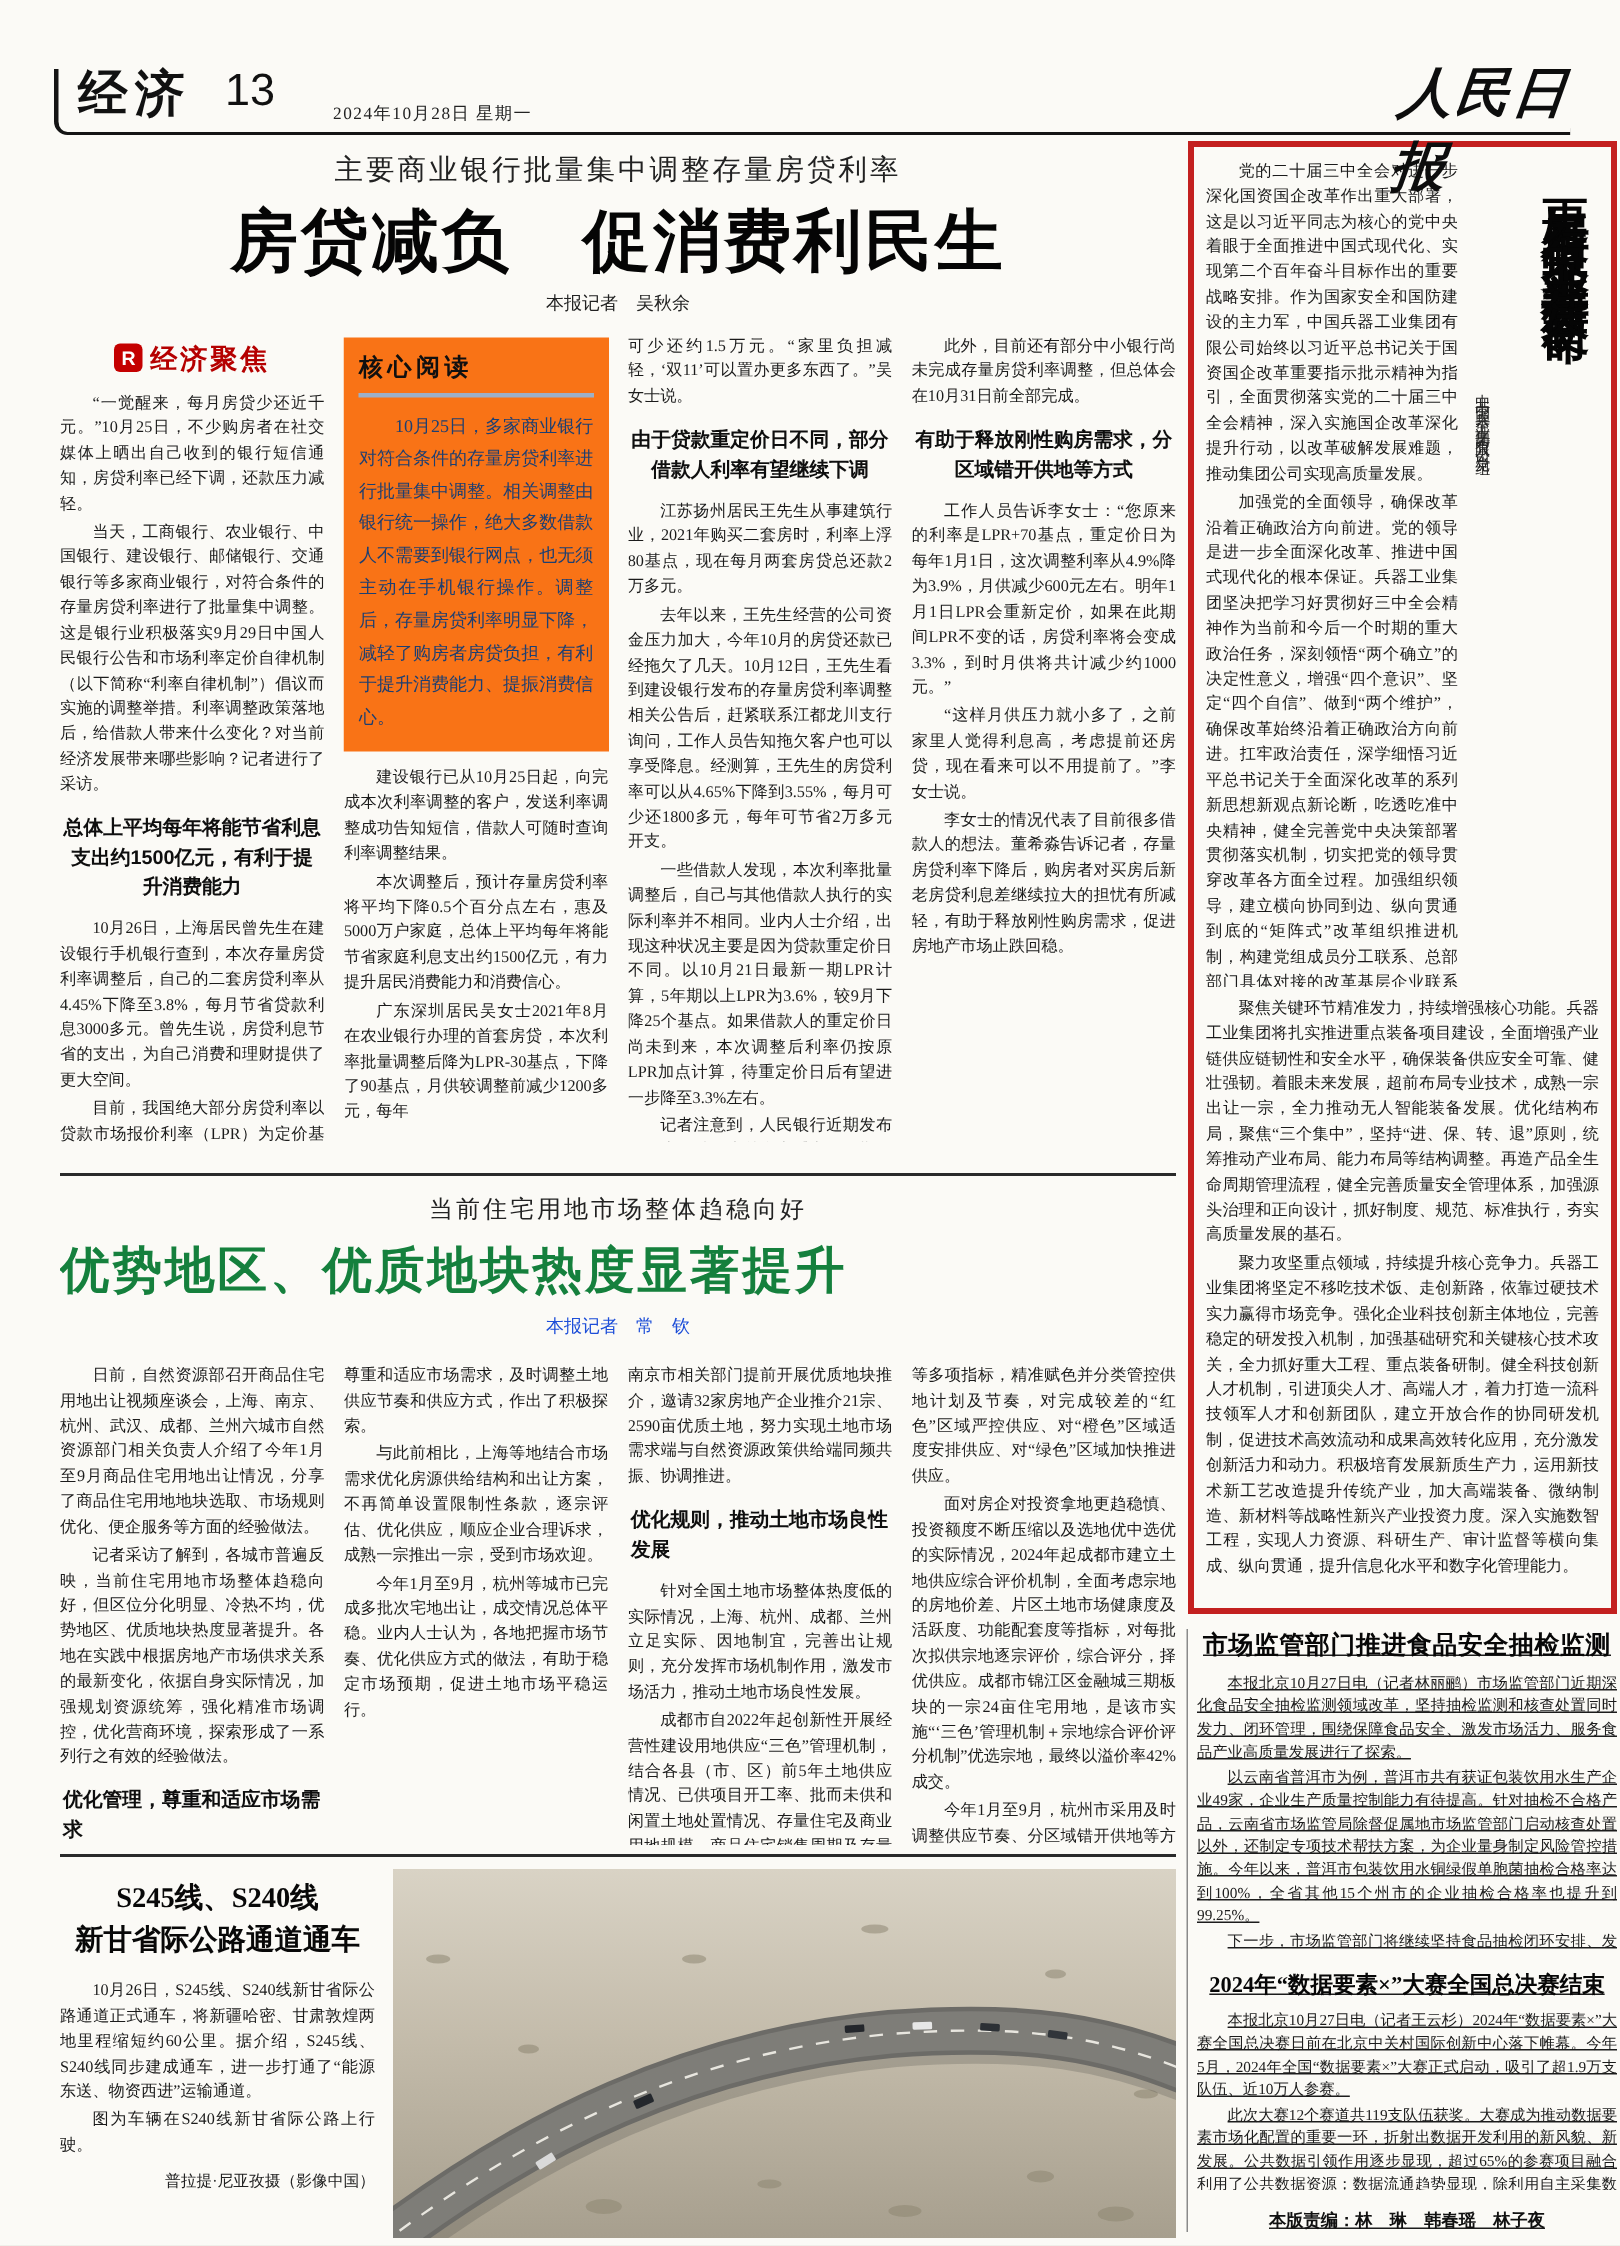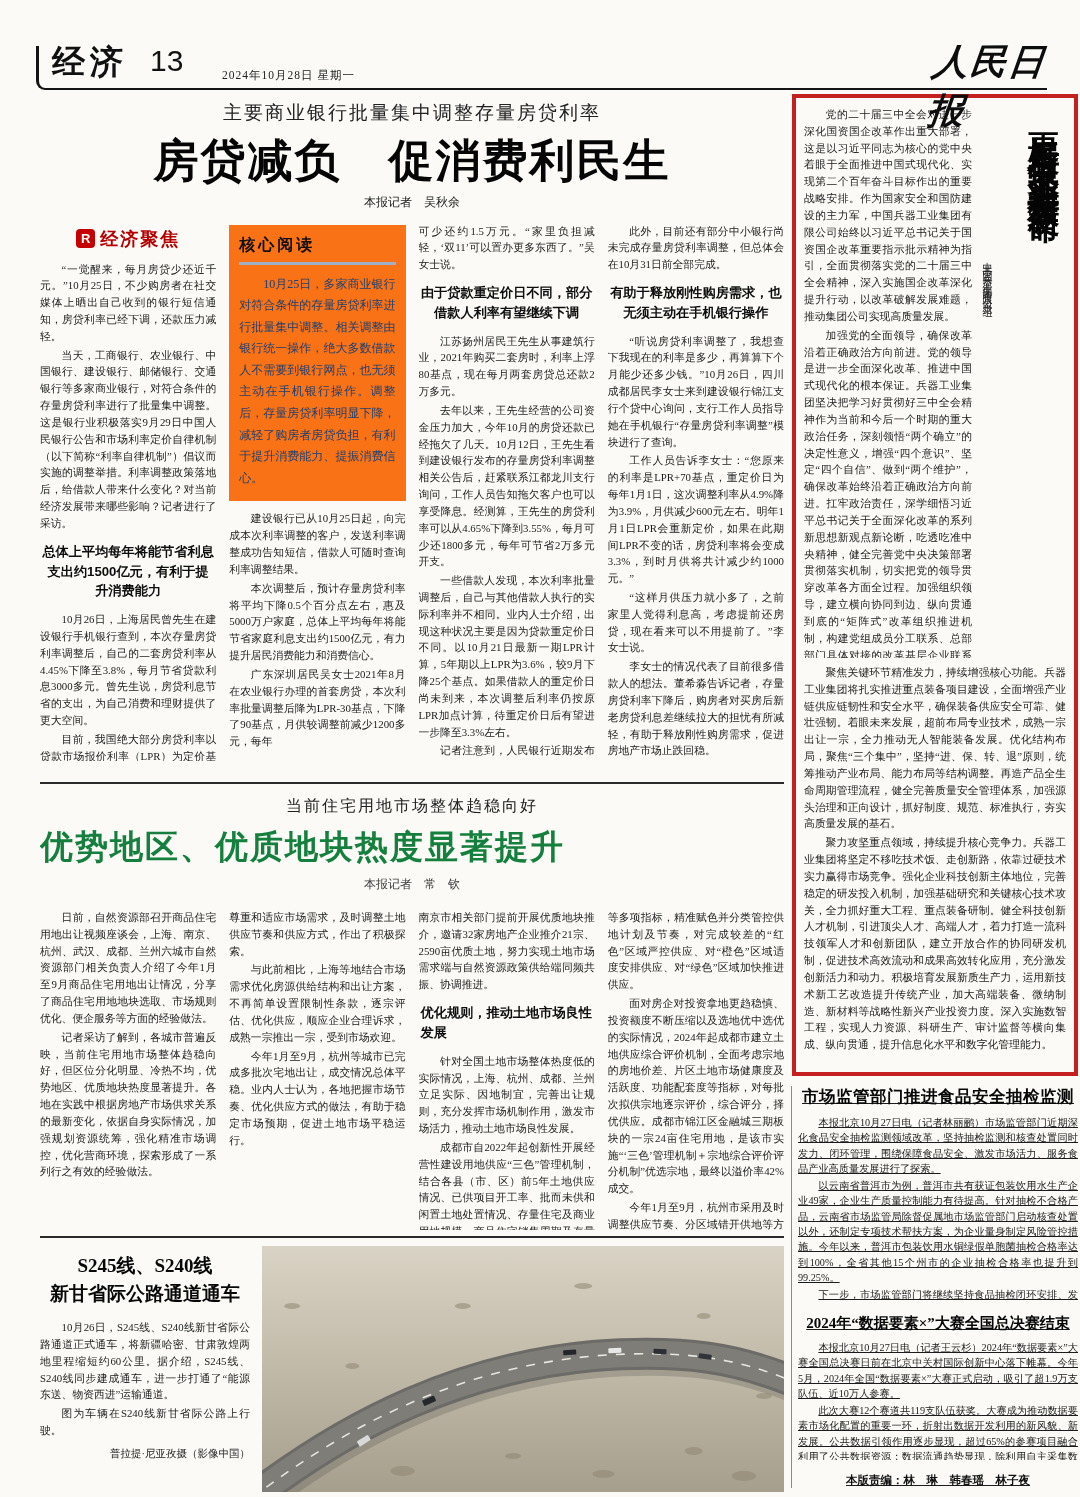--- a/index.html
+++ b/index.html
@@ -40,21 +40,21 @@
   .core p{font-size:12px;line-height:1.8;color:#1d3f72;text-align:justify;text-indent:2em;margin:0;}
   
   .divider{position:absolute;background:#2a2a2a;}
   .d1{left:40px;top:782px;width:744px;height:2px;}
   .d2{left:40px;top:1236px;width:744px;height:2px;}
   .vrule{position:absolute;left:791px;top:1086px;width:1px;height:402px;background:#8a8a8a;}
   
   .mid{position:absolute;left:40px;top:792px;width:744px;height:438px;overflow:hidden;}
   .mid-kicker{text-align:center;font-size:16px;letter-spacing:2px;color:#222;margin:4px 0 0;}
   .mid-headline{text-align:left;font-weight:bold;font-size:33px;letter-spacing:2px;color:#15803d;margin:8px 0 6px;}
-  .mid-byline{text-align:center;font-size:12px;color:#404040;margin-bottom:6px;}
+  .mid-byline{text-align:center;font-size:12px;color:#1d4ed8;margin-bottom:6px;}
   .mid-cols{display:flex;gap:13px;height:322px;overflow:hidden;margin-top:16px;}
   
   .photo-block{position:absolute;left:40px;top:1246px;width:744px;height:246px;display:flex;gap:12px;overflow:hidden;}
   .photo-caption{width:210px;overflow:hidden;}
   .photo-head{font-weight:bold;font-size:19px;text-align:center;line-height:1.45;margin:6px 0 12px;color:#080808;}
   .photo-credit{font-size:10.5px;text-align:right;margin-top:8px;color:#222;}
   .photo{flex:1;position:relative;overflow:hidden;background:#b9b1a0;}
   .photo svg{position:absolute;inset:0;width:100%;height:100%;}
   
   .bureau{position:absolute;left:792px;top:94px;width:286px;height:982px;border:4px solid #c3201f;
@@ -120,40 +120,40 @@
       <div class="col">
         <p class="body" style="text-indent:0;">可少还约1.5万元。“家里负担减轻，‘双11’可以置办更多东西了。”吴女士说。</p>
         <div class="subhead">由于贷款重定价日不同，部分借款人利率有望继续下调</div>
         <p class="body">江苏扬州居民王先生从事建筑行业，2021年购买二套房时，利率上浮80基点，现在每月两套房贷总还款2万多元。</p>
         <p class="body">去年以来，王先生经营的公司资金压力加大，今年10月的房贷还款已经拖欠了几天。10月12日，王先生看到建设银行发布的存量房贷利率调整相关公告后，赶紧联系江都龙川支行询问，工作人员告知拖欠客户也可以享受降息。经测算，王先生的房贷利率可以从4.65%下降到3.55%，每月可少还1800多元，每年可节省2万多元开支。</p>
         <p class="body">一些借款人发现，本次利率批量调整后，自己与其他借款人执行的实际利率并不相同。业内人士介绍，出现这种状况主要是因为贷款重定价日不同。以10月21日最新一期LPR计算，5年期以上LPR为3.6%，较9月下降25个基点。如果借款人的重定价日尚未到来，本次调整后利率仍按原LPR加点计算，待重定价日后有望进一步降至3.3%左右。</p>
         <p class="body">记者注意到，人民银行近期发布的公告取消了房贷利率重定价周期最短为一年的限制。自2024年11月1日起，符合条件的借款人可与银行协商调整房贷利率重定价周期，使存量房贷利率更及时反映LPR的变化，畅通货币政策传导。</p>
       </div>
       <div class="col">
         <p class="body">此外，目前还有部分中小银行尚未完成存量房贷利率调整，但总体会在10月31日前全部完成。</p>
-        <div class="subhead">有助于释放刚性购房需求，也无须主动在手机银行操作</div>
-        <p class="body">“听说房贷利率调整了，我想查下我现在的利率是多少，再算算下个月能少还多少钱。”10月26日，四川成都居民李女士来到建设银行锦江支行个贷中心询问，支行工作人员指导她在手机银行“存量房贷利率调整”模块进行了查询。</p>
+        <div class="subhead">有助于释放刚性购房需求，分区域错开供地等方式</div>
         <p class="body">工作人员告诉李女士：“您原来的利率是LPR+70基点，重定价日为每年1月1日，这次调整利率从4.9%降为3.9%，月供减少600元左右。明年1月1日LPR会重新定价，如果在此期间LPR不变的话，房贷利率将会变成3.3%，到时月供将共计减少约1000元。”</p>
         <p class="body">“这样月供压力就小多了，之前家里人觉得利息高，考虑提前还房贷，现在看来可以不用提前了。”李女士说。</p>
         <p class="body">李女士的情况代表了目前很多借款人的想法。董希淼告诉记者，存量房贷利率下降后，购房者对买房后新老房贷利息差继续拉大的担忧有所减轻，有助于释放刚性购房需求，促进房地产市场止跌回稳。</p>
 
       </div>
     </div>
   </section>
 
   <div class="divider d1"></div>
 
   <section class="mid">
     <div class="mid-kicker">当前住宅用地市场整体趋稳向好</div>
     <h2 class="mid-headline" style="margin:8px 0 6px;">优势地区、优质地块热度显著提升</h2>
     <div class="mid-byline">本报记者　常　钦</div>
     <div class="mid-cols">
       <div class="col">
         <p class="body">日前，自然资源部召开商品住宅用地出让视频座谈会，上海、南京、杭州、武汉、成都、兰州六城市自然资源部门相关负责人介绍了今年1月至9月商品住宅用地出让情况，分享了商品住宅用地地块选取、市场规则优化、便企服务等方面的经验做法。</p>
         <p class="body">记者采访了解到，各城市普遍反映，当前住宅用地市场整体趋稳向好，但区位分化明显、冷热不均，优势地区、优质地块热度显著提升。各地在实践中根据房地产市场供求关系的最新变化，依据自身实际情况，加强规划资源统筹，强化精准市场调控，优化营商环境，探索形成了一系列行之有效的经验做法。</p>
+        <div class="subhead" style="text-align:left;">优化管理，尊重和适应市场需求</div>
 
       </div>
       <div class="col">
         <p class="body" style="text-indent:0;">尊重和适应市场需求，及时调整土地供应节奏和供应方式，作出了积极探索。</p>
         <p class="body">与此前相比，上海等地结合市场需求优化房源供给结构和出让方案，不再简单设置限制性条款，逐宗评估、优化供应，顺应企业合理诉求，成熟一宗推出一宗，受到市场欢迎。</p>
         <p class="body">今年1月至9月，杭州等城市已完成多批次宅地出让，成交情况总体平稳。业内人士认为，各地把握市场节奏、优化供应方式的做法，有助于稳定市场预期，促进土地市场平稳运行。</p>
       </div>
       <div class="col">
         <p class="body" style="text-indent:0;">南京市相关部门提前开展优质地块推介，邀请32家房地产企业推介21宗、2590亩优质土地，努力实现土地市场需求端与自然资源政策供给端同频共振、协调推进。</p>
         <div class="subhead" style="text-align:left;">优化规则，推动土地市场良性发展</div>

